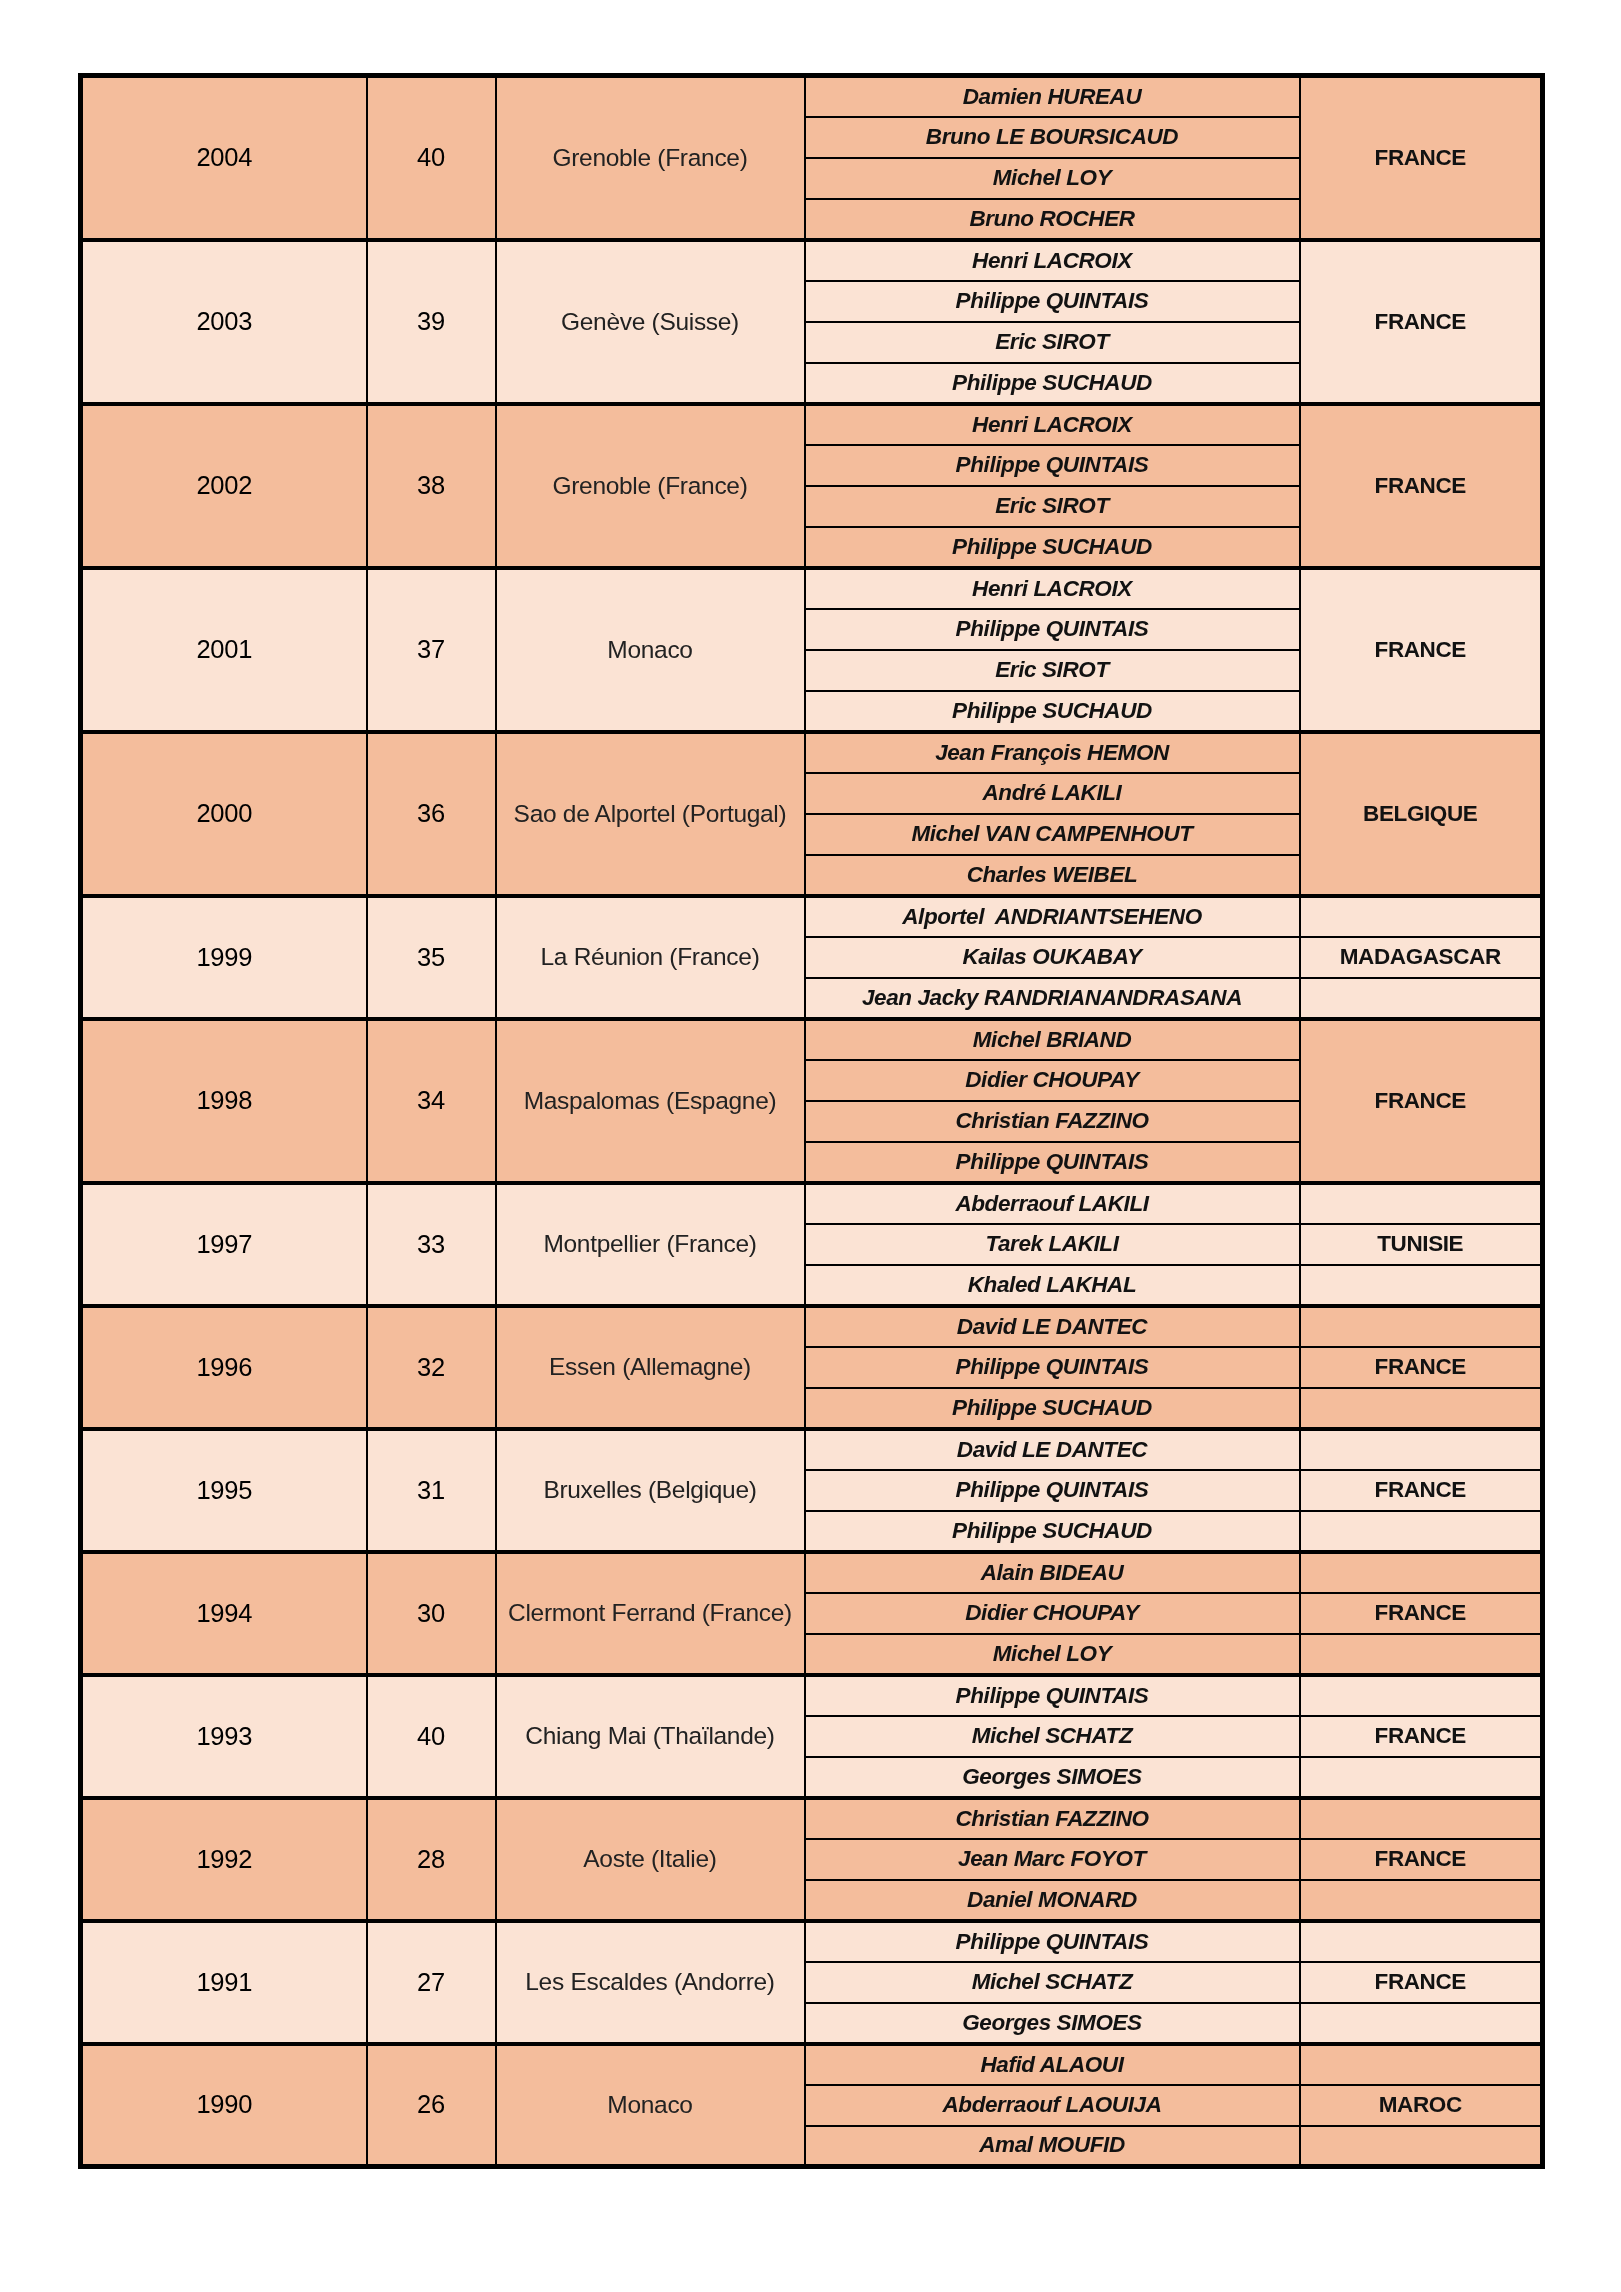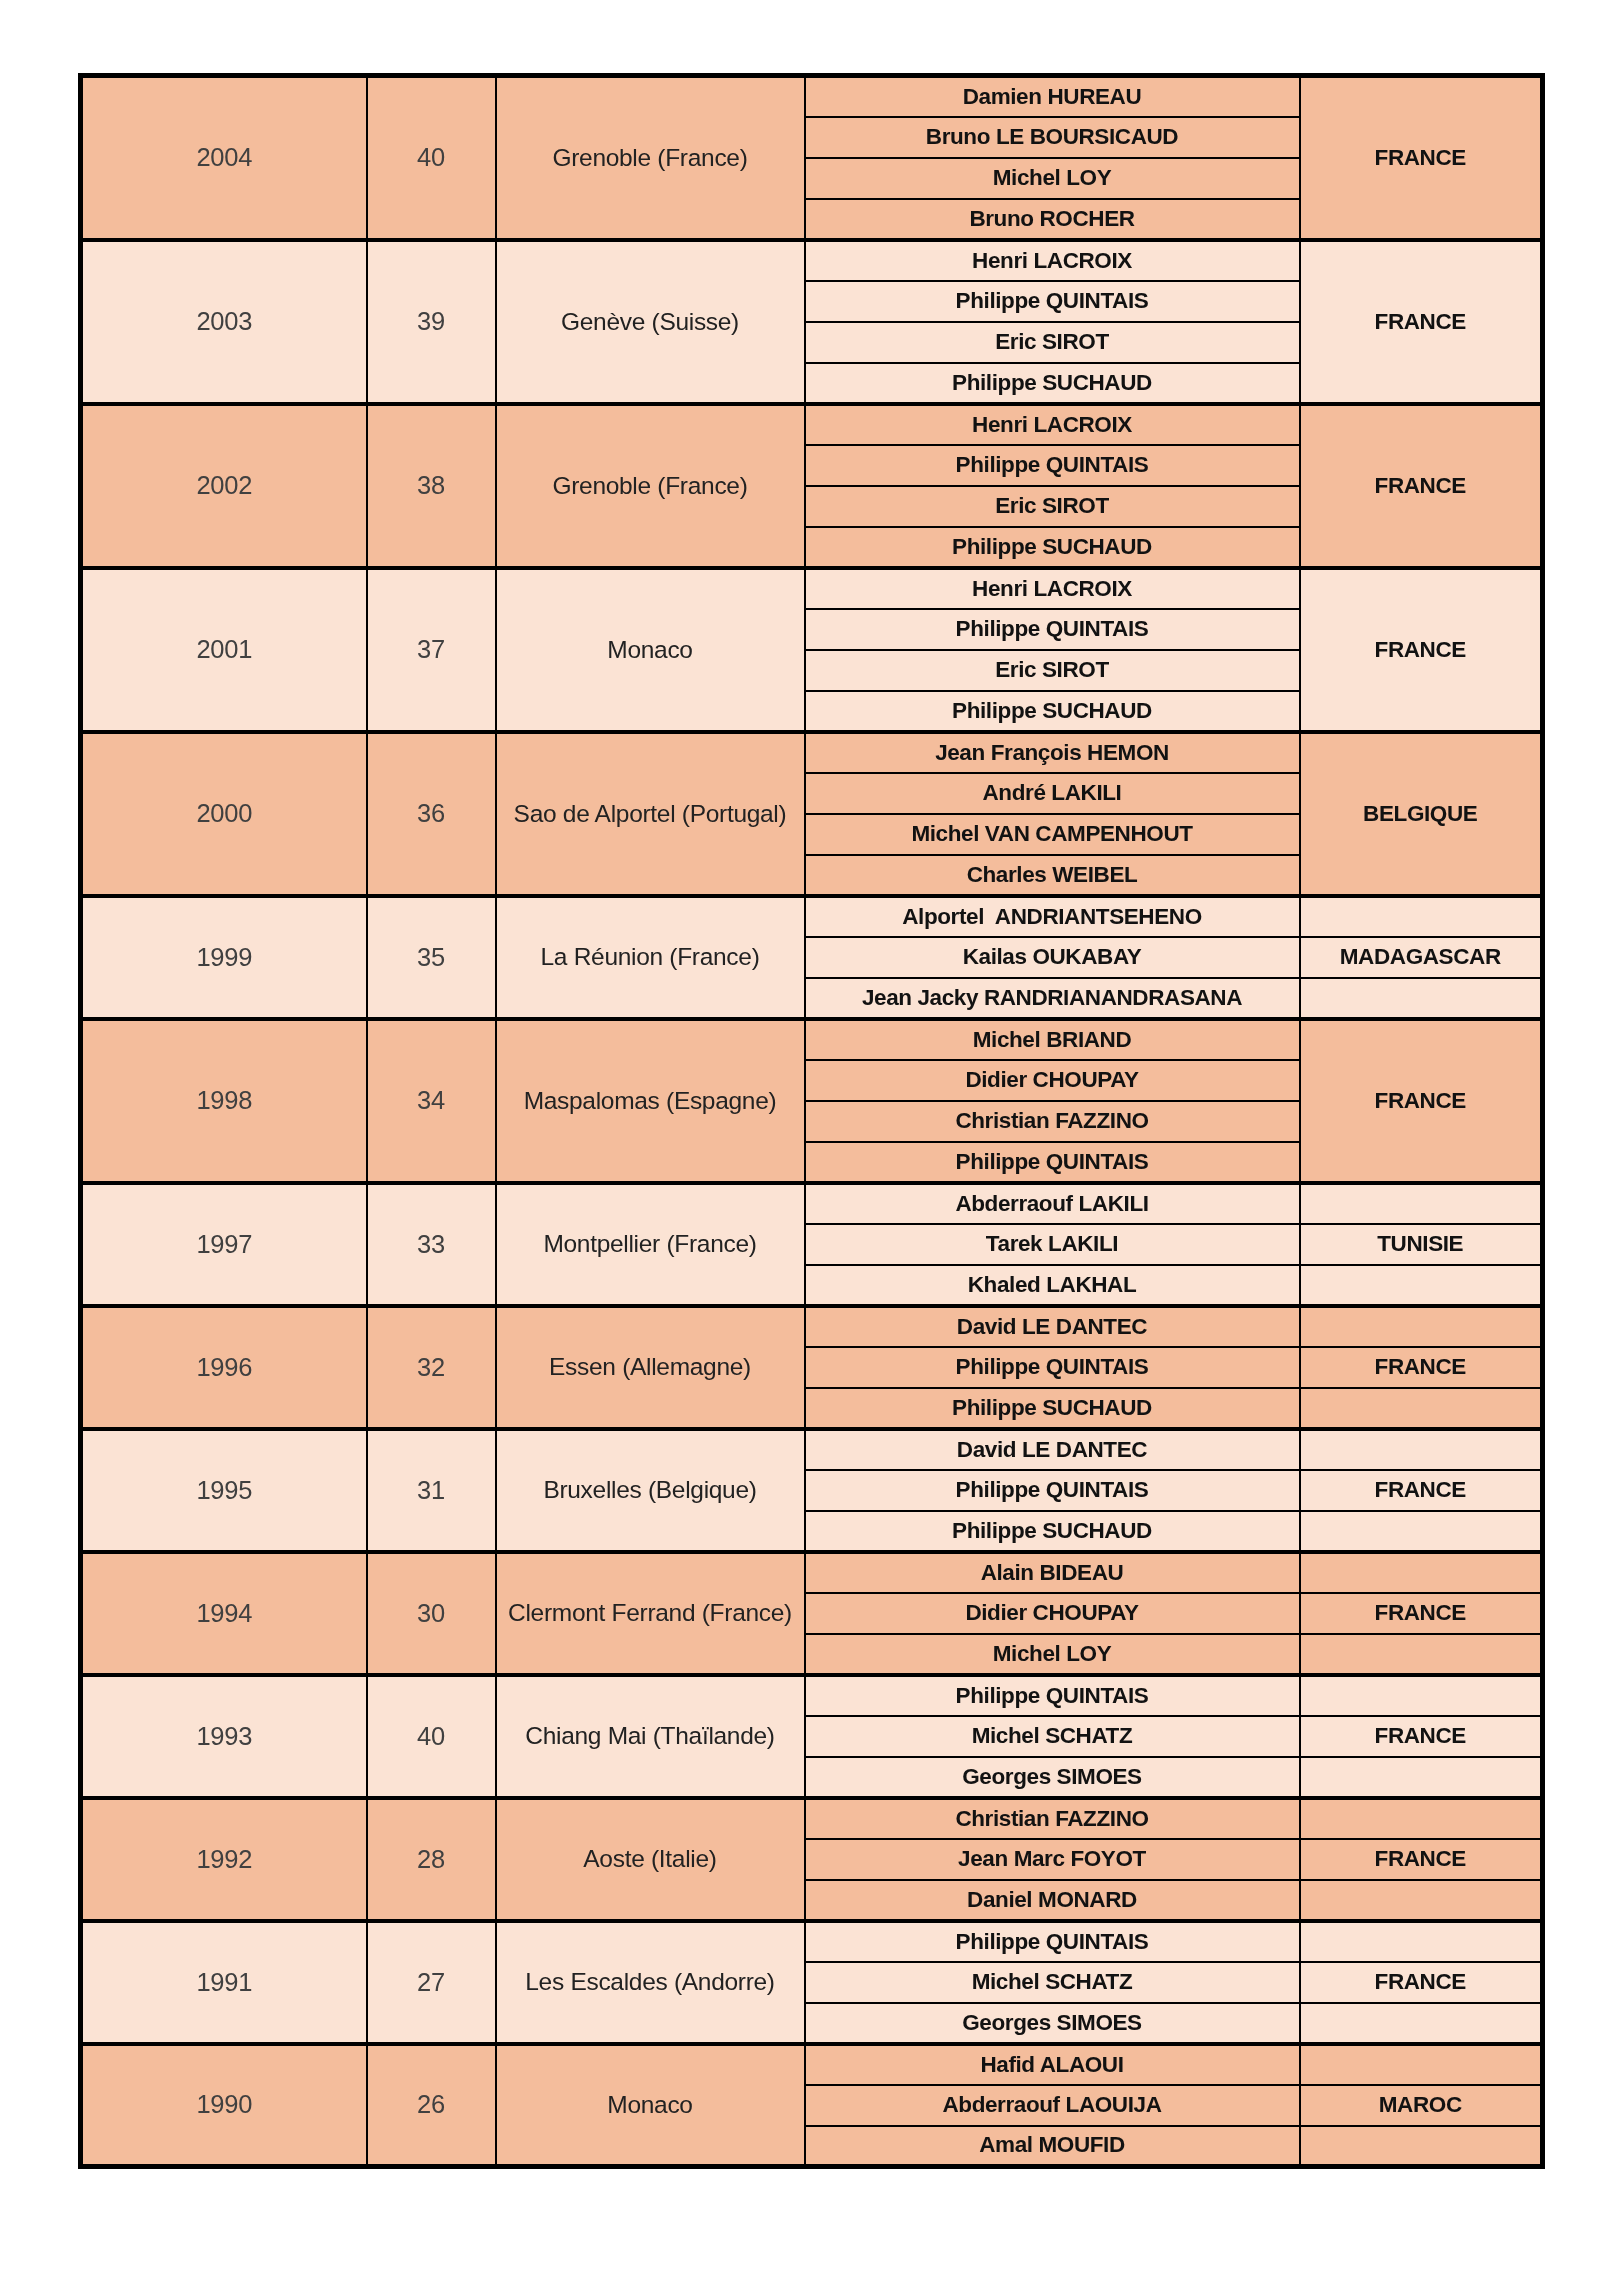--- a/index.html
+++ b/index.html
@@ -30,36 +30,36 @@
     overflow: hidden;
   }
   table.champ tr { height: 41px; }
   table.champ tr.group-start td { border-top: 4.9px solid #000; }
   tr.dark td  { background: #F4BD9C; }
   tr.light td { background: #FBE3D4; }
 
   .year .txt, .edition .txt {
     font-size: 25.5px;
     letter-spacing: -0.3px;
-    color: #404040;
+    color: #000000;
   }
   .location .txt {
     font-size: 24.5px;
     letter-spacing: -0.3px;
     line-height: 1.62;
     color: #222;
     margin-top: 27px;
   }
   .player .txt, .country .txt {
     font-weight: bold;
     font-size: 22.5px;
     letter-spacing: -0.4px;
     color: #121212;
   }
-  .player .txt { white-space: pre; }
+  .player .txt { white-space: pre; font-style: italic; }
 </style>
 </head>
 <body>
 
 <table class="champ">
   <colgroup>
     <col style="width:286px">
     <col style="width:129px">
     <col style="width:309px">
     <col style="width:495px">

